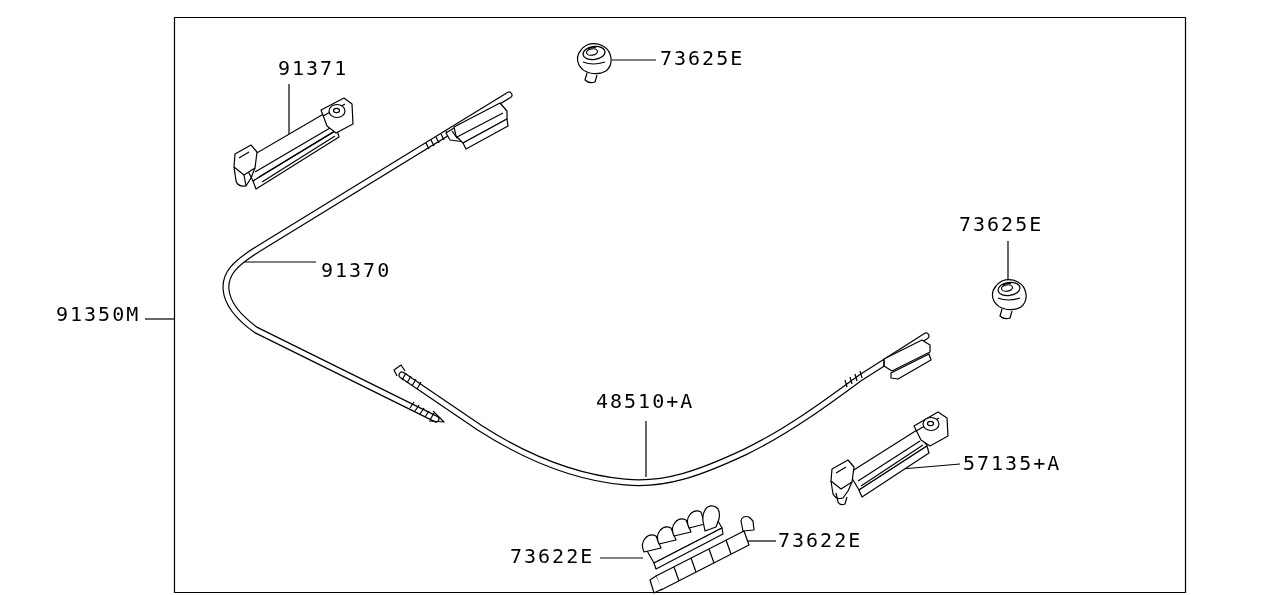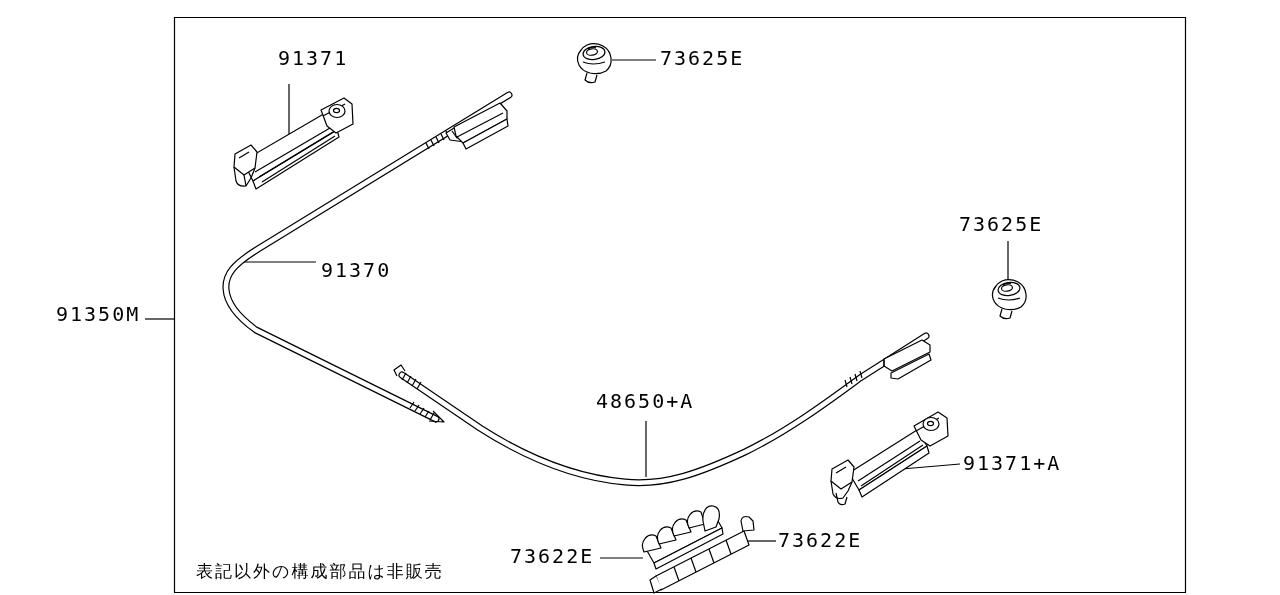--- a/index.html
+++ b/index.html
@@ -149,24 +149,23 @@
       <path d="M674,567 L679,581"></path>
         <path d="M691,558 L696,572"></path>
       <path d="M709,549 L714,563"></path>
         <path d="M726,540 L731,554"></path>
       <path d="M743,531 L741,521 Q742,515 749,517 L753,521 L754,530 Z"></path>
       <path d="M656,576 L650,580 L654,593 L662,589"></path>
     </g>
   </svg>
 
   <div class="plabel" style="left:56px;top:304px">91350M</div>
-  <div class="plabel" style="left:278px;top:48px">91371</div>
+  <div class="plabel" style="left:278px;top:58px">91371</div>
   <div class="plabel" style="left:660px;top:48px">73625E</div>
   <div class="plabel" style="left:959px;top:214px">73625E</div>
   <div class="plabel" style="left:321px;top:260px">91370</div>
-  <div class="plabel" style="left:596px;top:391px">48650+A</div>
-  <div class="plabel" style="left:963px;top:453px">91371+A</div>
+  <div class="plabel" style="left:596px;top:391px">48510+A</div>
+  <div class="plabel" style="left:963px;top:453px">57135+A</div>
   <div class="plabel" style="left:510px;top:546px">73622E</div>
   <div class="plabel" style="left:778px;top:530px">73622E</div>
 
-  <div class="note" style="left:196px;top:563px">表記以外の構成部品は非販売</div>
 
 </div>
 
 </body></html>

